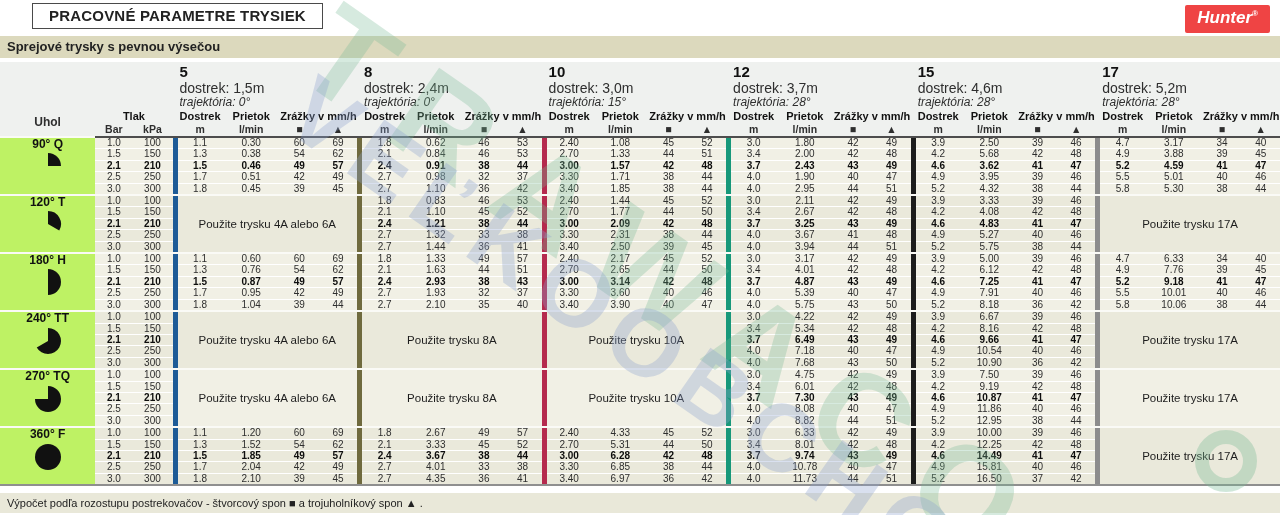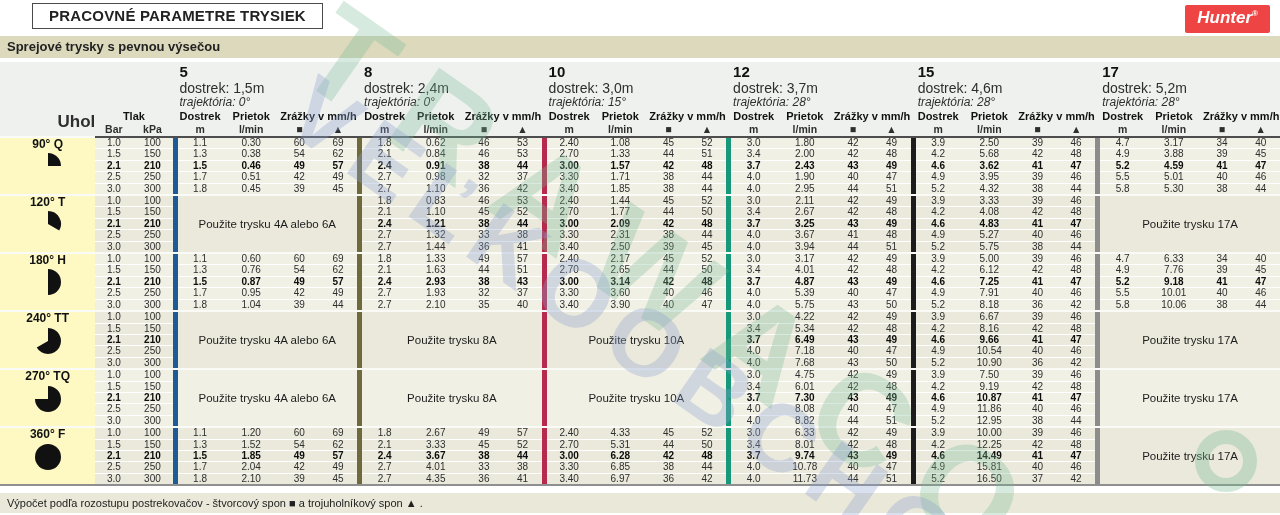--- a/index.html
+++ b/index.html
@@ -18,30 +18,30 @@
   
   .tablewrap { margin-top:4px; }
   table { border-collapse:collapse; table-layout:fixed; width:1280px; border-bottom:2px solid #8f8f8f; }
   td { padding:0; font-size:10px; line-height:10.4px; text-align:center; color:#2e2e2e; overflow:hidden; white-space:nowrap; }
   thead td { background:#eff1ef; }
   .nozzle-num  { text-align:left; font-size:15px; font-weight:bold; padding:2px 0 1px 2px; line-height:16px; color:#111; }
   .nozzle-dostrek { text-align:left; font-size:14px; line-height:14px; padding-left:2px; }
   .nozzle-traj { text-align:left; font-size:12px; font-style:italic; line-height:14px; padding-left:2px; }
   .hdr { font-weight:bold; font-size:11px; line-height:14px; color:#111; }
   tr.units td { border-bottom:2px solid #4d4d4d; font-size:10.5px; font-weight:bold; line-height:13px; }
-  .uhol-hdr { font-weight:bold; font-size:17px;text-align:right; }
+  .uhol-hdr { font-weight:bold; font-size:12px; }
   
   .bg0 { background:#f1f0e5; }
   .bg1 { background:#eae9db; }
   tbody td.num { height:10.6px; border-bottom:1px solid rgba(255,255,255,.65); }
   tr.gfirst td { border-top:2px solid #fafaf6; }
   tr.boldrow td.num { font-weight:bold; color:#0d0d0d; }
   td.msg { font-size:11.5px; color:#1d1d1d;margin-left:48px; }
   td.sep { padding:0; }
-  td.uhol-cell { background:#fef9c3; vertical-align:top; border-top:2px solid #fff; }
+  td.uhol-cell { background:#bef264; vertical-align:top; border-top:2px solid #fff; }
   .angle-label { font-weight:bold; font-size:12px; color:#111; padding-top:1px; text-align:center; }
   .sector-wrap { text-align:center; margin-top:2px; }
   
   .footnote { background:#e9e8d9; font-size:11px; color:#222; padding:4px 0 4px 7px; margin-top:7px; }
   
   .wm { position:absolute; pointer-events:none; z-index:5; font-weight:bold; transform-origin:0 0; }
   .wm-green { left:360px; top:-25px; font-size:130px; letter-spacing:30px; color:rgba(120,185,150,.30); transform:rotate(35deg); }
   .wm-blue  { left:330px; top:55px;  font-size:95px;  letter-spacing:12px; color:rgba(140,162,205,.33); transform:rotate(35deg); }
   .wm-ring  { left:1195px; top:430px; width:62px; height:62px; border:14px solid rgba(120,185,150,.35); border-radius:50%; }
 </style>

